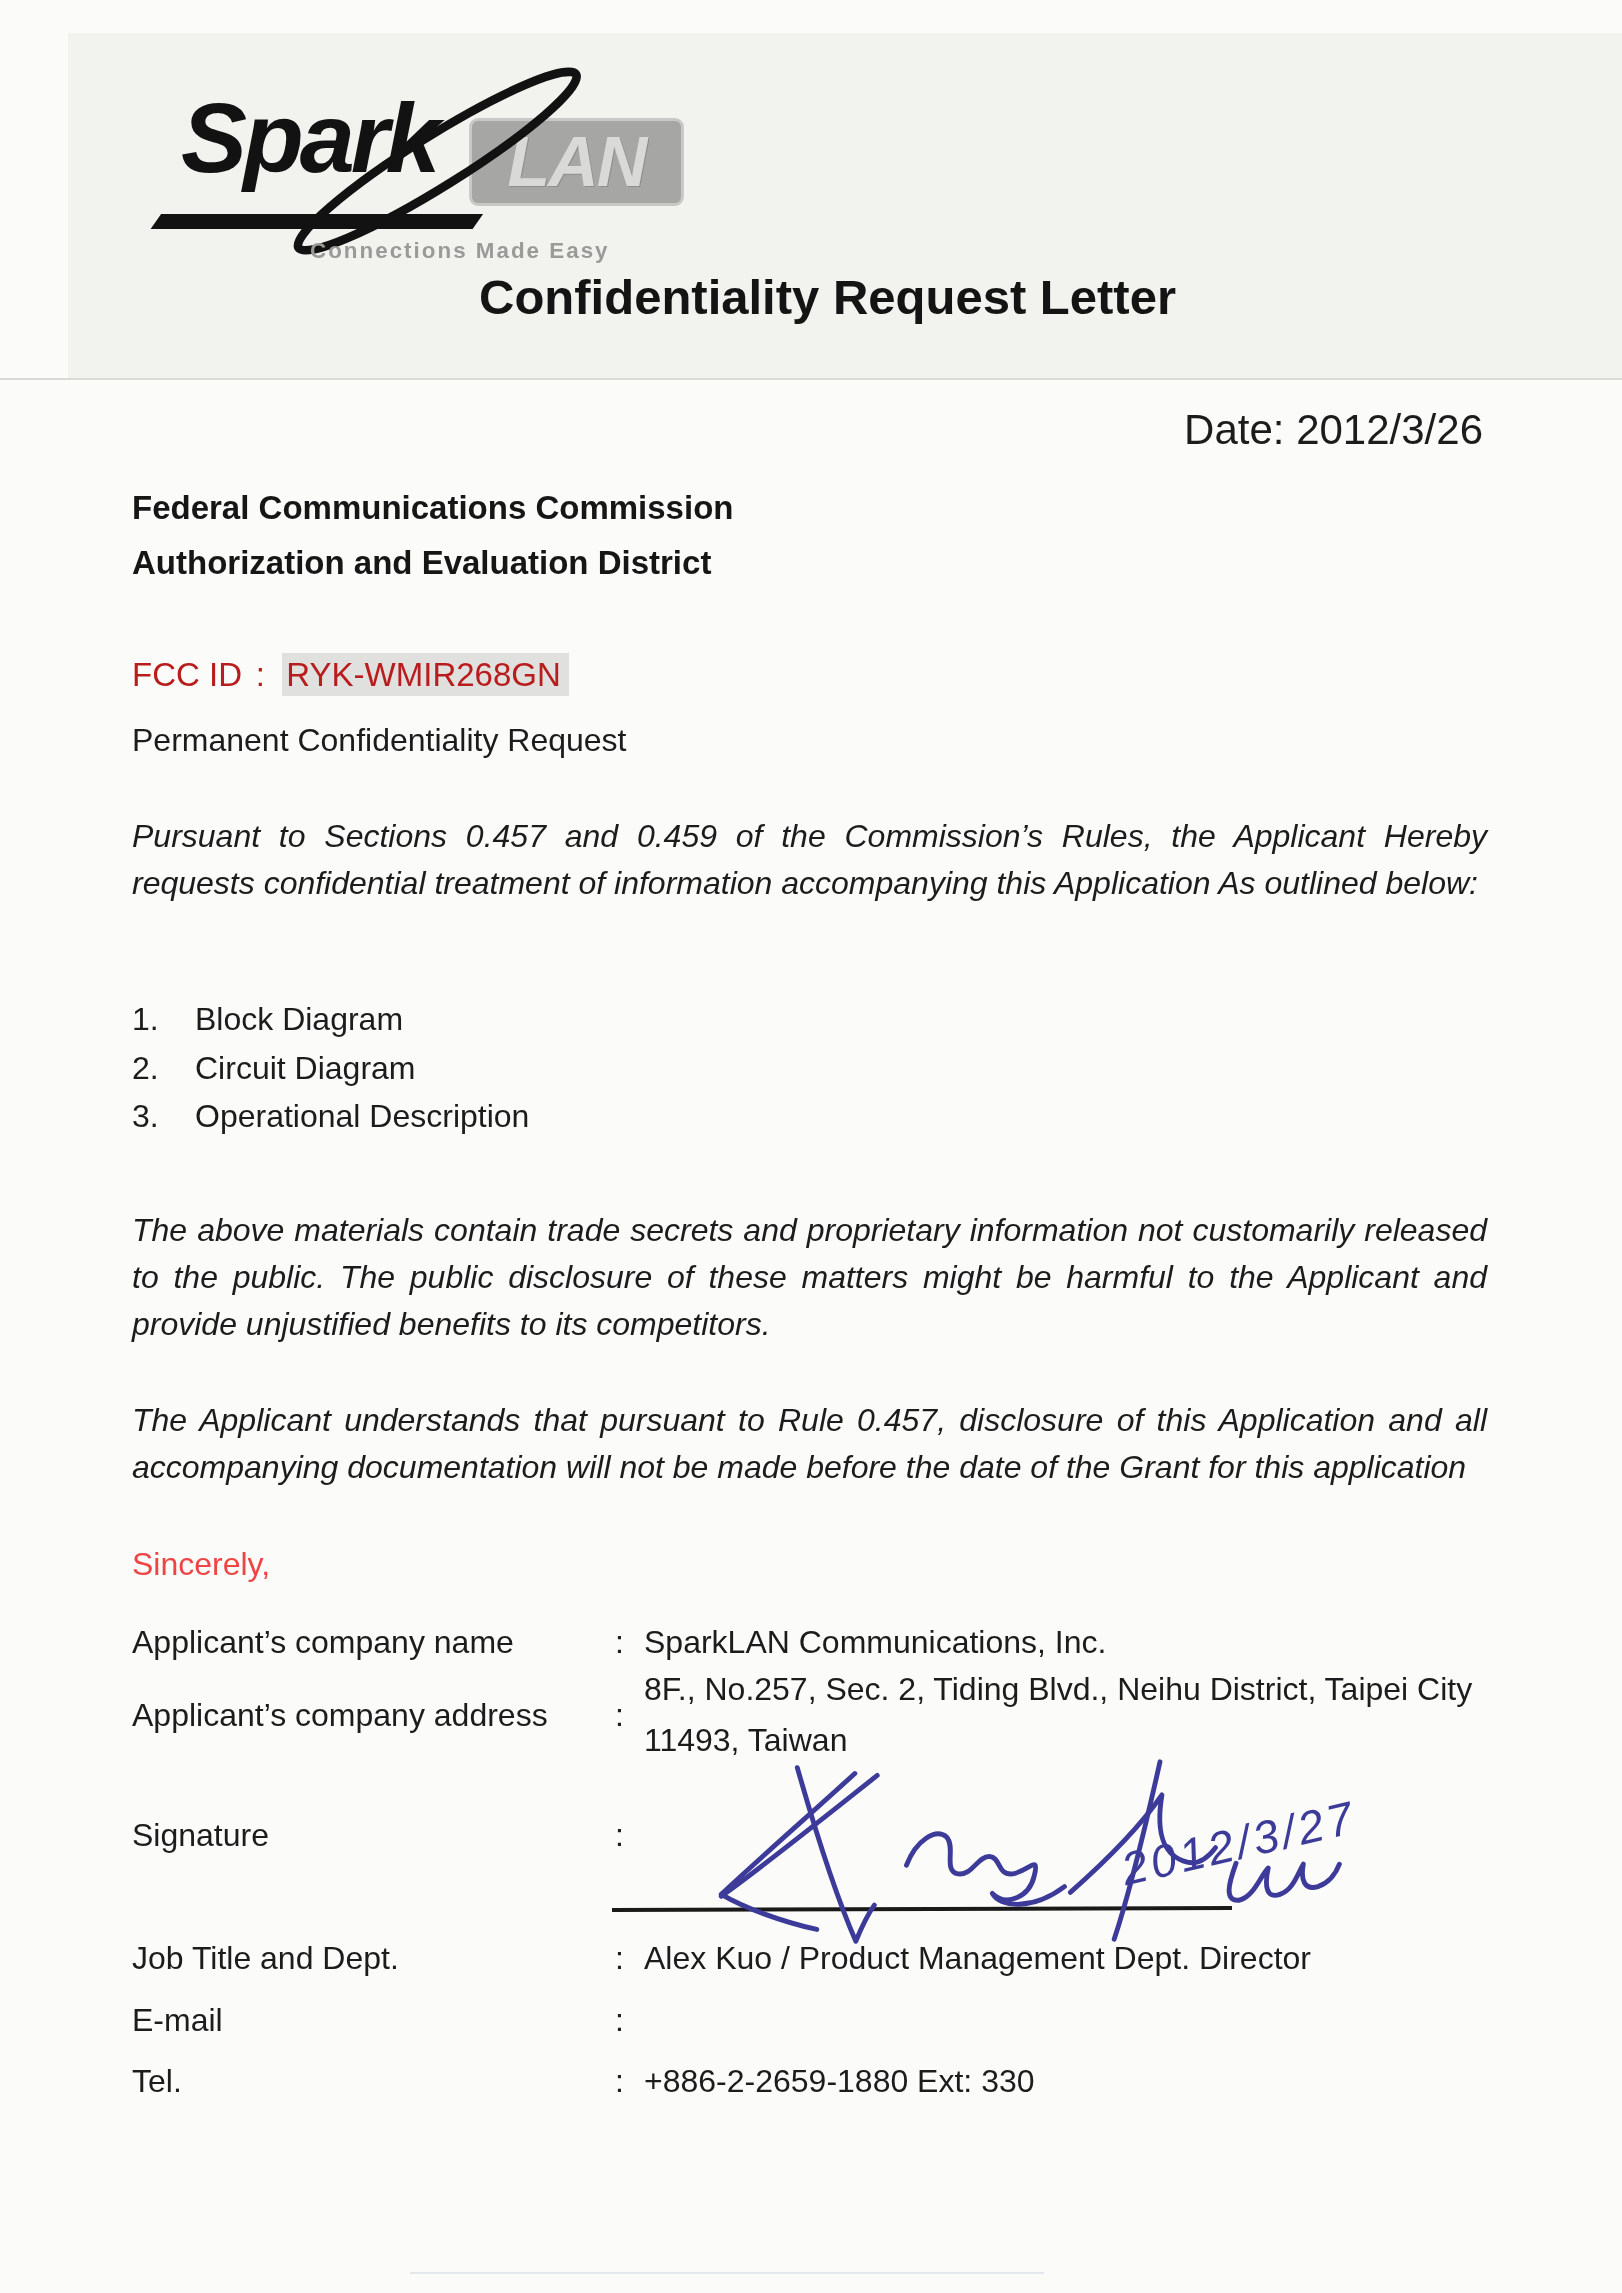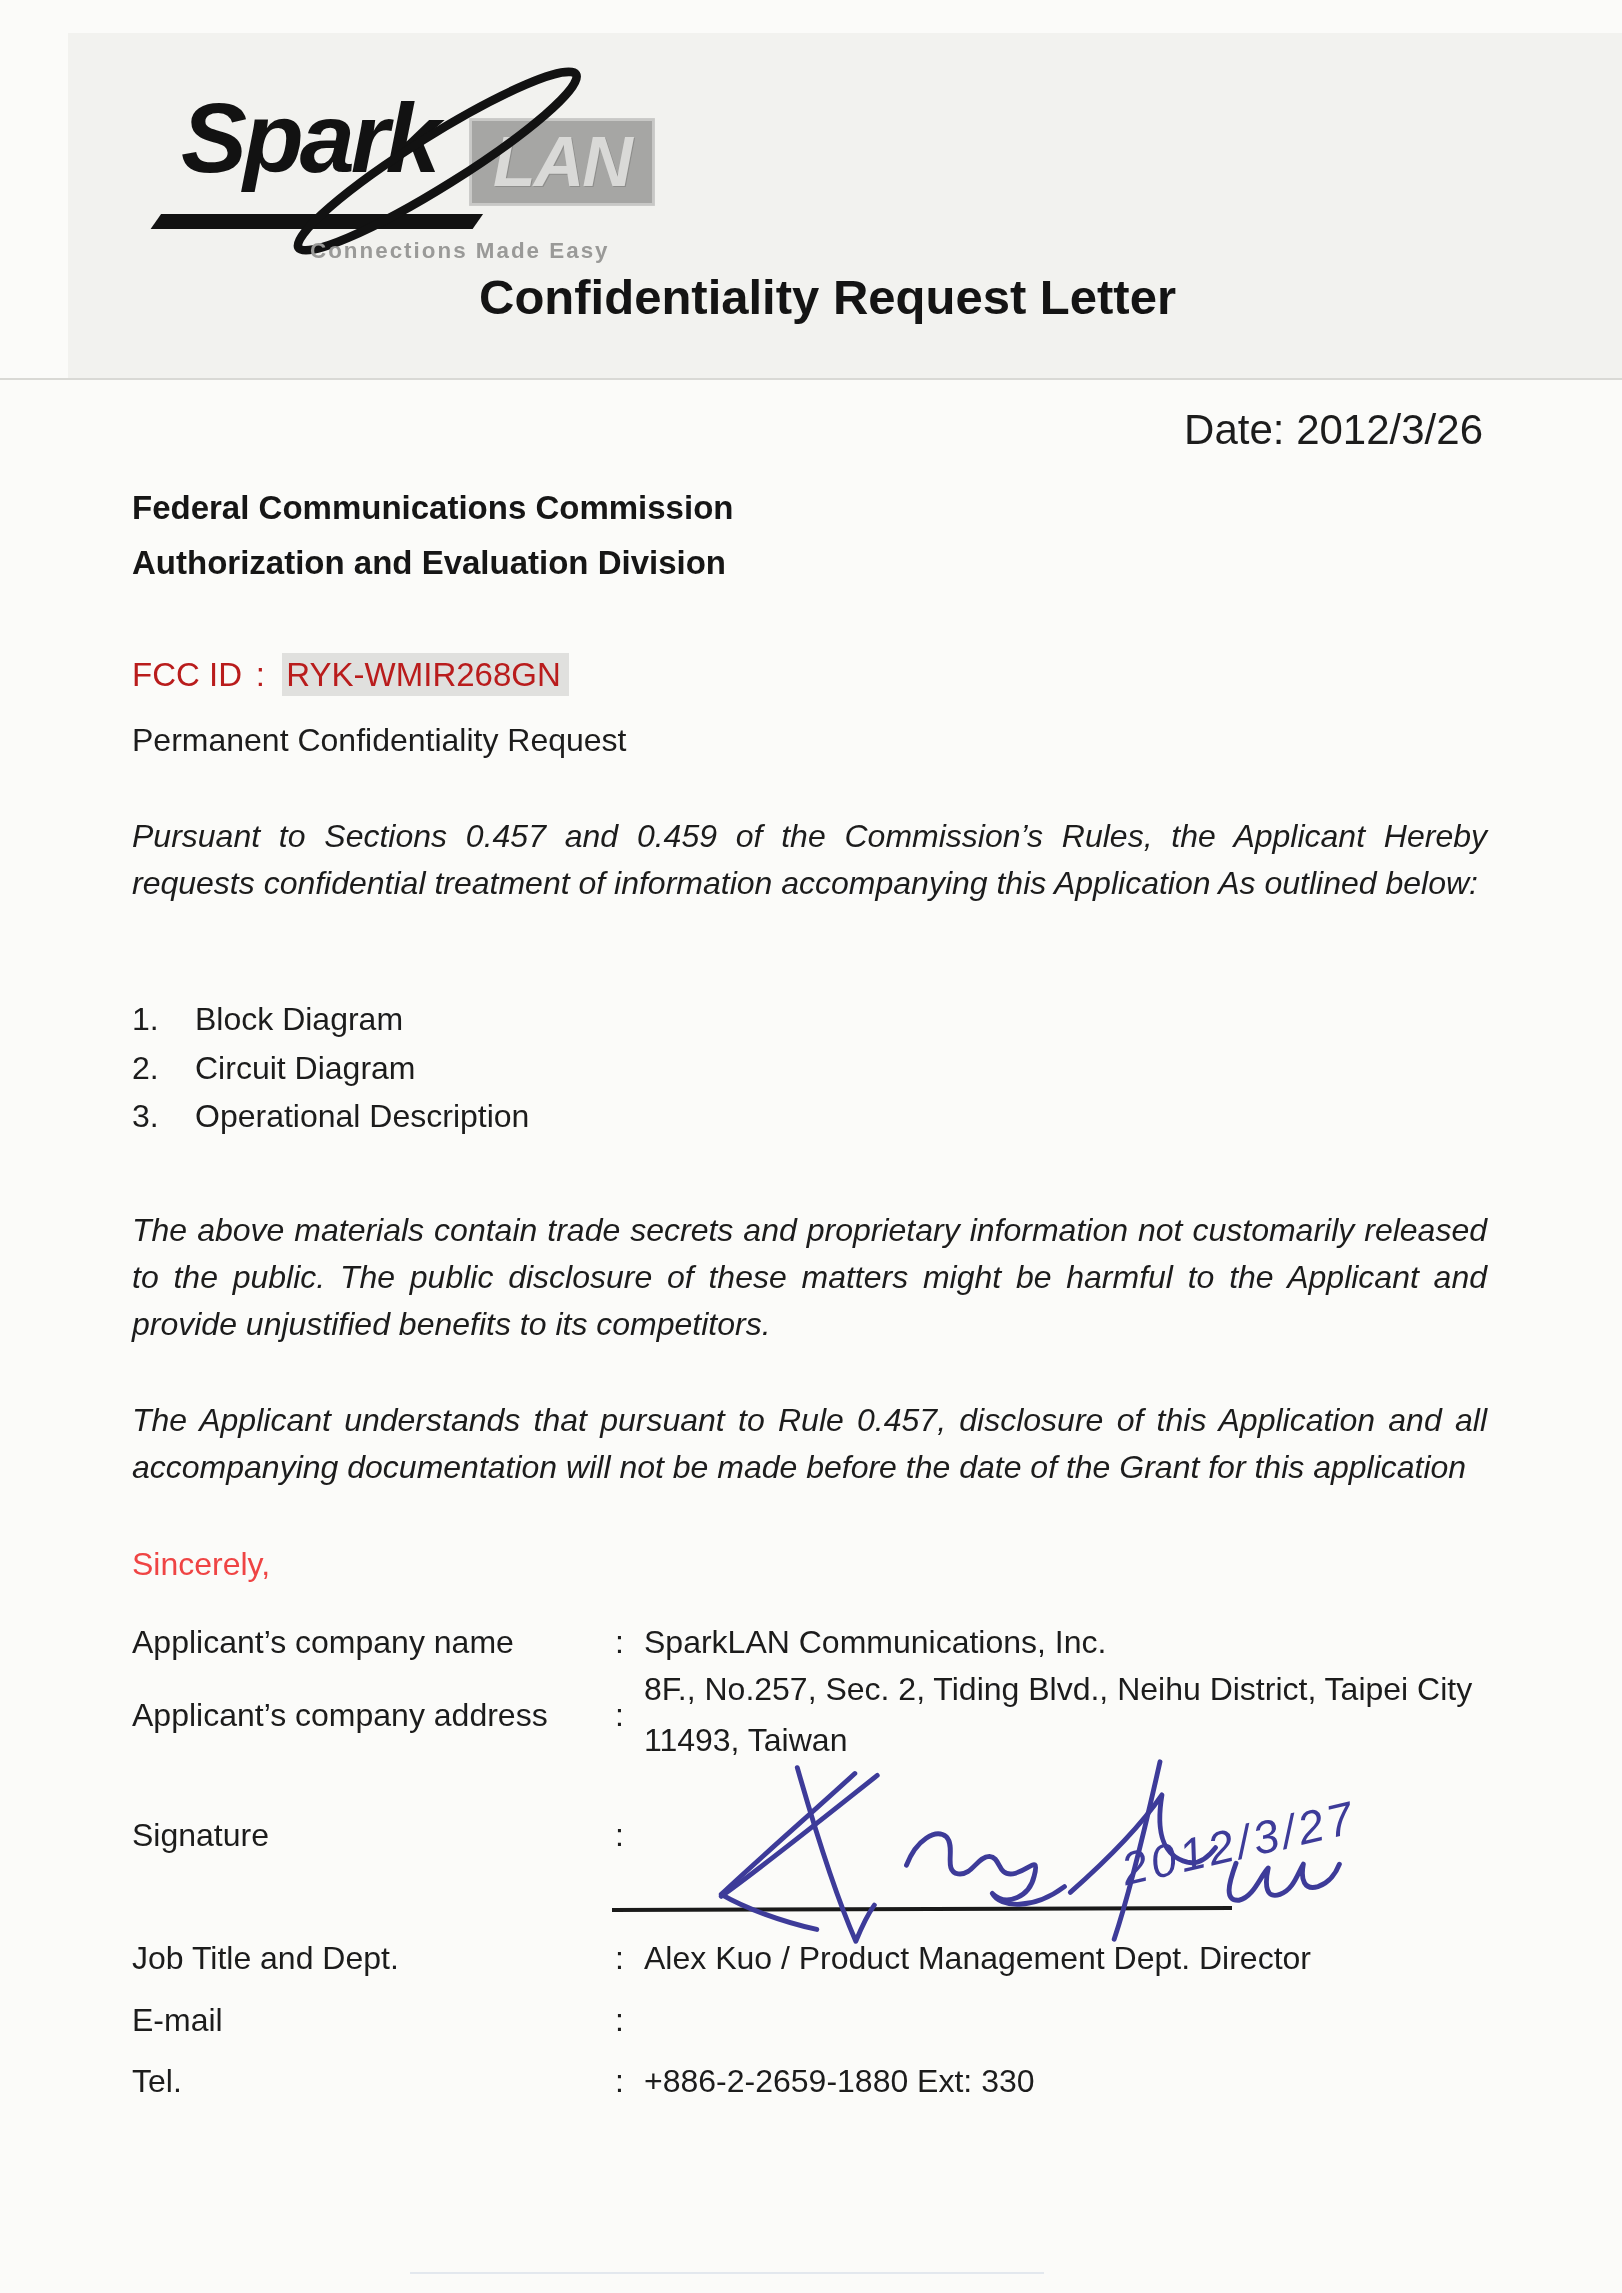--- a/index.html
+++ b/index.html
@@ -27,23 +27,24 @@
   .logo-underbar{
     position:absolute;left:2px;top:144px;width:322px;height:14.6px;
     background:#121212;transform:skewX(-35deg);
   }
   .logo-spark{
     position:absolute;left:27px;top:17.6px;
     font-size:99px;font-weight:800;font-style:italic;
     letter-spacing:-3.9px;color:#121212;line-height:1;
   }
   .logo-lan{
-    position:absolute;left:318px;top:51px;width:180px;height:82px;
+    position:absolute;left:318px;top:51px;width:209px;height:82px;
     background:#a6a6a4;display:flex;align-items:center;justify-content:center;
     box-shadow:0 0 0 2.9px #c8c8c6;
+    border-radius:6px;
   }
   .logo-lan span{
     font-size:70px;font-weight:800;font-style:italic;line-height:1;
     color:#d9d9d7;text-shadow:1px 1px 0 #8e8e8c;letter-spacing:-2px;
   }
   .logo-orbit{position:absolute;left:88px;top:-17.6px;pointer-events:none;}
   .logo-tagline{
     position:absolute;left:156px;top:168px;
     font-size:22.4px;font-weight:700;color:#9a9a98;letter-spacing:2px;
   }
@@ -145,21 +146,21 @@
       <ellipse cx="200" cy="112" rx="168" ry="26" fill="none" stroke="#121212" stroke-width="9" transform="rotate(-32 200 112)"></ellipse>
     </svg>
     <div class="logo-tagline">Connections Made Easy</div>
   </div>
 
   <div class="doc-title">Confidentiality Request Letter</div>
   <div class="date-line">Date: 2012/3/26</div>
 
   <div class="addressee">
     <div>Federal Communications Commission</div>
-    <div>Authorization and Evaluation Division</div>
+    <div>Authorization and Evaluation District</div>
   </div>
 
   <div class="fccid-row">
     <span>FCC ID</span><span class="colon">:</span><span class="fccid-value">RYK-WMIR268GN</span>
   </div>
 
   <div class="subject">Permanent Confidentiality Request</div>
 
   <div class="para para-intro">Pursuant to Sections 0.457 and 0.459 of the Commission’s Rules, the Applicant Hereby requests confidential treatment of information accompanying this Application As outlined below:</div>
 

